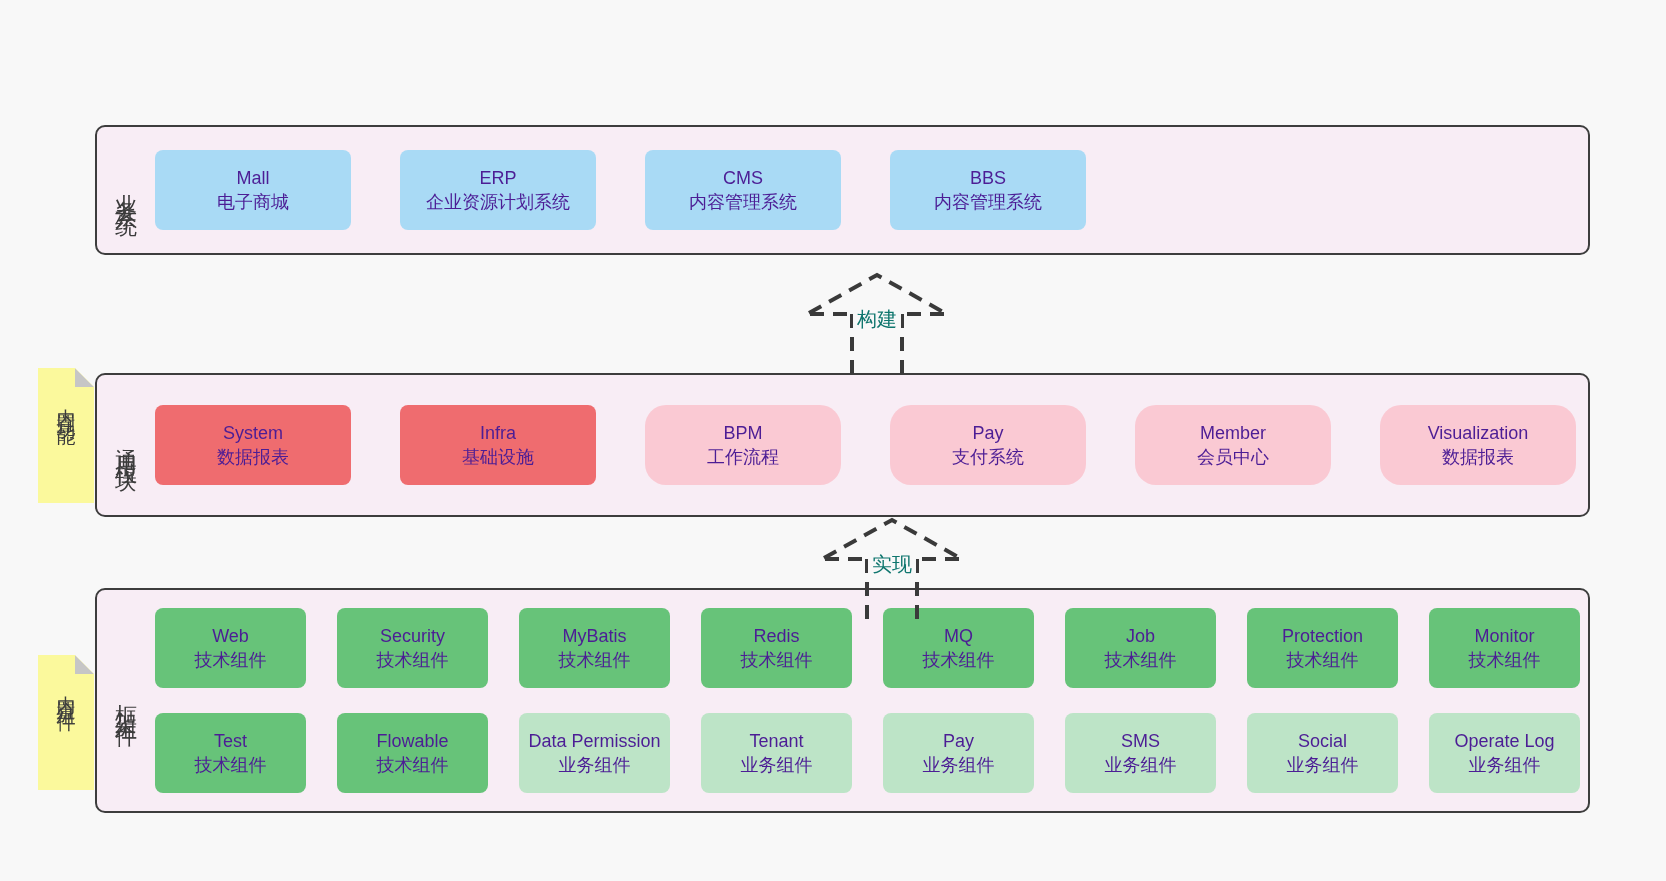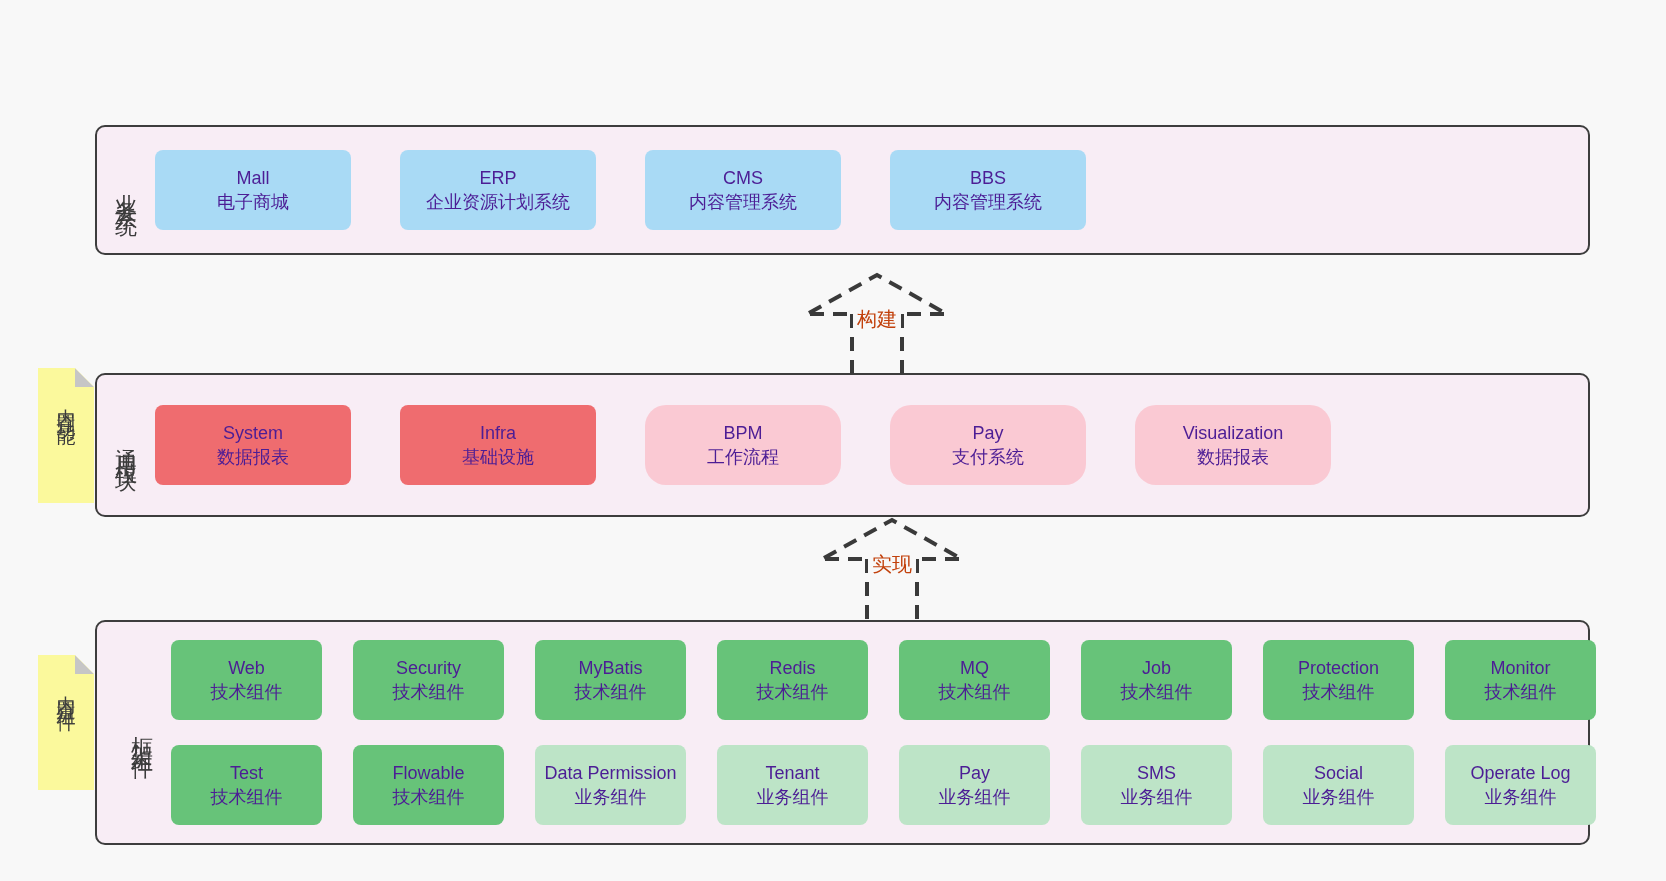--- a/index.html
+++ b/index.html
@@ -2,21 +2,21 @@
 <html><head>
 <meta charset="utf-8">
 <style>
   html,body{margin:0;padding:0;background:#f8f8f8;font-family:"Liberation Sans","DejaVu Sans",sans-serif;}
   .diagram{position:relative;width:1666px;height:881px;background:#f8f8f8;overflow:hidden;color:#3b3b3b;}
 
   .layer{position:absolute;left:95px;width:1495px;background:#f8edf5;border:2px solid #3d3d3d;
          border-radius:10px;box-sizing:border-box;display:flex;z-index:1;}
   #layer-business{top:125px;height:130px;}
   #layer-modules{top:373px;height:144px;}
-  #layer-components{top:620px;height:225px;padding-left:16px;}
+  #layer-components{top:588px;height:225px;}
 
   .layer-label{flex:0 0 58px;display:flex;align-items:center;justify-content:center;}
   .v-text{writing-mode:vertical-rl;text-orientation:upright;letter-spacing:7px;font-size:22px;color:#3b3b3b;}
 
   .layer-boxes{flex:1;display:flex;align-items:center;gap:49px;}
   .layer-grid{flex:1;display:flex;flex-direction:column;justify-content:center;gap:25px;}
   .grid-row{display:flex;gap:31px;}
 
   .box{border-radius:8px;display:flex;flex-direction:column;align-items:center;justify-content:center;
        text-align:center;font-size:18px;line-height:1.35;color:#4c1d95;box-sizing:border-box;padding:4px 6px;}
@@ -35,21 +35,21 @@
   #note-components{left:38px;top:655px;height:135px;}
   .note-fold{position:absolute;top:0;right:0;width:19px;height:19px;background:#c6c6c6;
              clip-path:polygon(0 0,100% 100%,0 100%);}
   .note-text{writing-mode:vertical-rl;text-orientation:upright;letter-spacing:6px;font-size:19px;color:#3b3b3b;}
 
   .arrow{position:absolute;z-index:2;}
   #arrow-build{left:806px;top:268px;width:142px;height:106px;}
   #arrow-implement{left:821px;top:513px;width:142px;height:108px;}
   .arrow svg{display:block;width:100%;height:100%;}
   .arrow-label{position:absolute;left:50%;top:38px;transform:translateX(-50%);
-               background:#f8f8f8;padding:0 4px;font-size:20px;color:#c2410c;white-space:nowrap;}
+               background:#f8f8f8;padding:0 4px;font-size:20px;color:#0f766e;white-space:nowrap;}
 </style>
 </head>
 <body>
 
 <div class="diagram">
 
   <div class="layer" id="layer-business">
     <div class="layer-label">
       <span class="v-text">业务系统</span>
     </div>
@@ -100,20 +100,24 @@
       </div>
       <div class="box box-lg v-pink">
         <span>BPM</span>
         <span>工作流程</span>
       </div>
       <div class="box box-lg v-pink">
         <span>Pay</span>
         <span>支付系统</span>
       </div>
       <div class="box box-lg v-pink">
+        <span>Member</span>
+        <span>会员中心</span>
+      </div>
+      <div class="box box-lg v-pink">
         <span>Visualization</span>
         <span>数据报表</span>
       </div>
     </div>
   </div>
 
   <div class="arrow" id="arrow-implement">
     <svg viewBox="0 0 142 108">
       <path d="M3 45 L71 7 L139 45 M4 46 H46 M138 46 H96 M46 46 V108 M96 46 V108" fill="none" stroke="#3a3a3a" stroke-width="4" stroke-dasharray="14 9" stroke-linecap="butt"></path>
     </svg>

